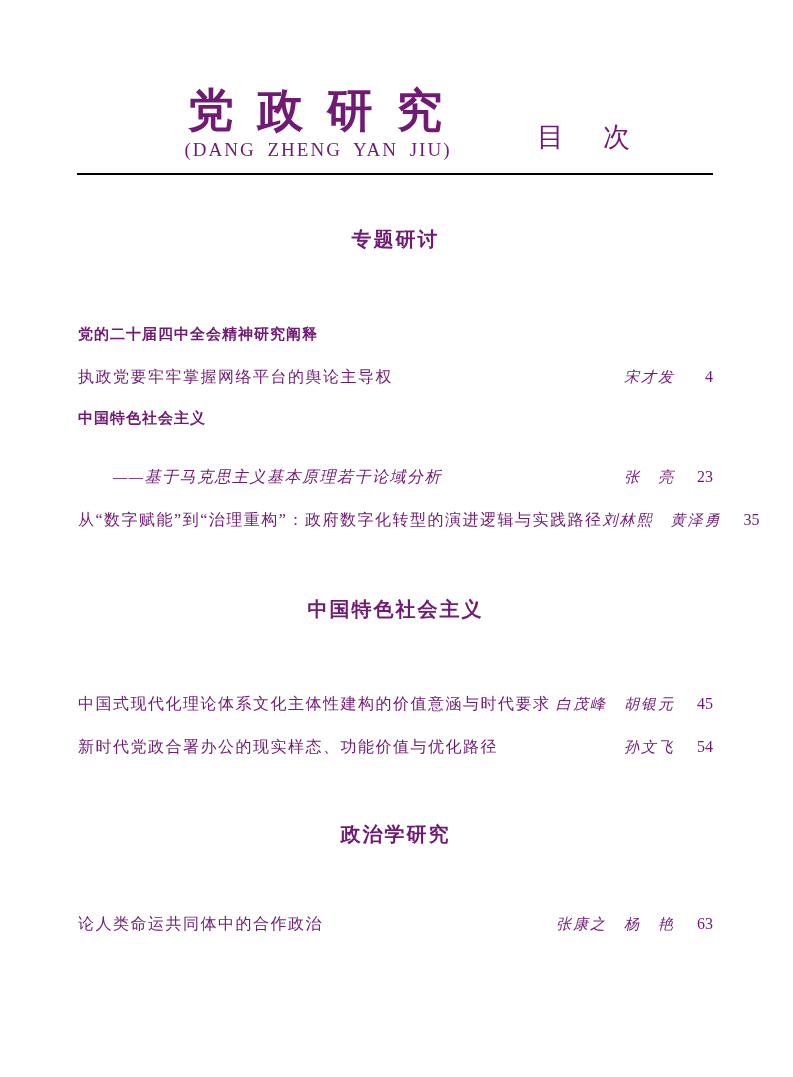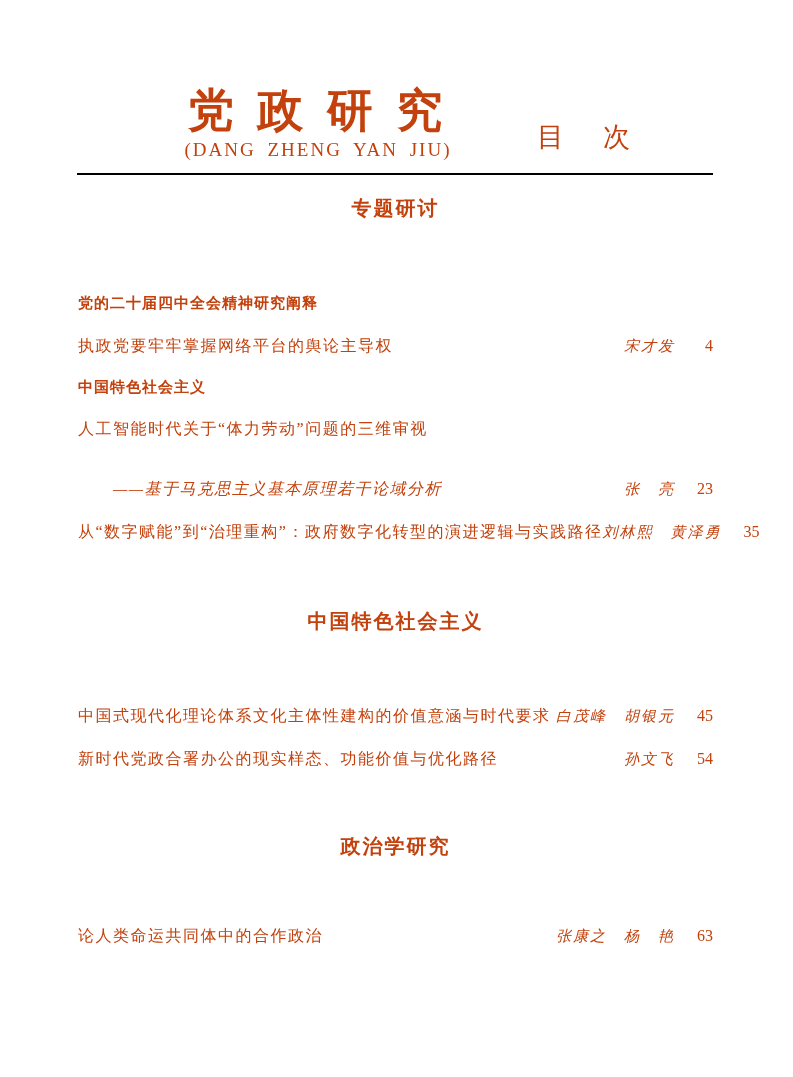--- a/index.html
+++ b/index.html
@@ -2,21 +2,21 @@
 <html><head>
 <meta charset="utf-8">
 <style>
   html, body { margin: 0; padding: 0; background: #e8e8e8; }
   .page {
     position: relative;
     width: 793px;
     height: 1077px;
     margin: 0 auto;
     background: #ffffff;
-    color: #c2410c;
+    color: #701a75;
     font-family: "Liberation Serif", serif;
     overflow: hidden;
   }
 
   
   .masthead-center {
     position: absolute;
     left: 78px;
     top: 86px;
     width: 480px;
@@ -104,21 +104,21 @@
     text-align: right;
     font-size: 16px;
   }
   .kai {
     font-style: italic;
     letter-spacing: 2.5px;
   }
   .indent { padding-left: 35px; }
 
   
-  .mt-sec1   { margin-top: 24px; text-align: center; }
+  .mt-sec1   { margin-top: 55px; text-align: center; }
   .mt-grp1   { margin-top: 75px; }
   .mt-row1   { margin-top: 24px; }
   .mt-row2   { margin-top: 20px; }
   .mt-grp2   { margin-top: 22px; }
   .mt-row3t  { margin-top: 23px; }
   .mt-row3s  { margin-top: 40px; }
   .mt-row4   { margin-top: 23px; }
   .mt-sec2   { margin-top: 68px; }
   .mt-row5   { margin-top: 74px; }
   .mt-row6   { margin-top: 23px; }
@@ -146,23 +146,20 @@
     <div class="row mt-row1">
       <span class="t">执政党要牢牢掌握网络平台的舆论主导权</span>
       <span class="fill"></span>
       <span class="a">宋才发</span>
       <span class="p">4</span>
     </div>
 
 
     <h3 class="group-label mt-grp2">中国特色社会主义</h3>
 
-    <div class="row mt-row3t">
-      <span class="t">人工智能时代关于“体力劳动”问题的三维审视</span>
-    </div>
 
     <div class="row mt-row3s">
       <span class="t kai indent">——基于马克思主义基本原理若干论域分析</span>
       <span class="fill"></span>
       <span class="a">张　亮</span>
       <span class="p">23</span>
     </div>
 
     <div class="row mt-row4">
       <span class="t">从“数字赋能”到“治理重构”：政府数字化转型的演进逻辑与实践路径</span>

